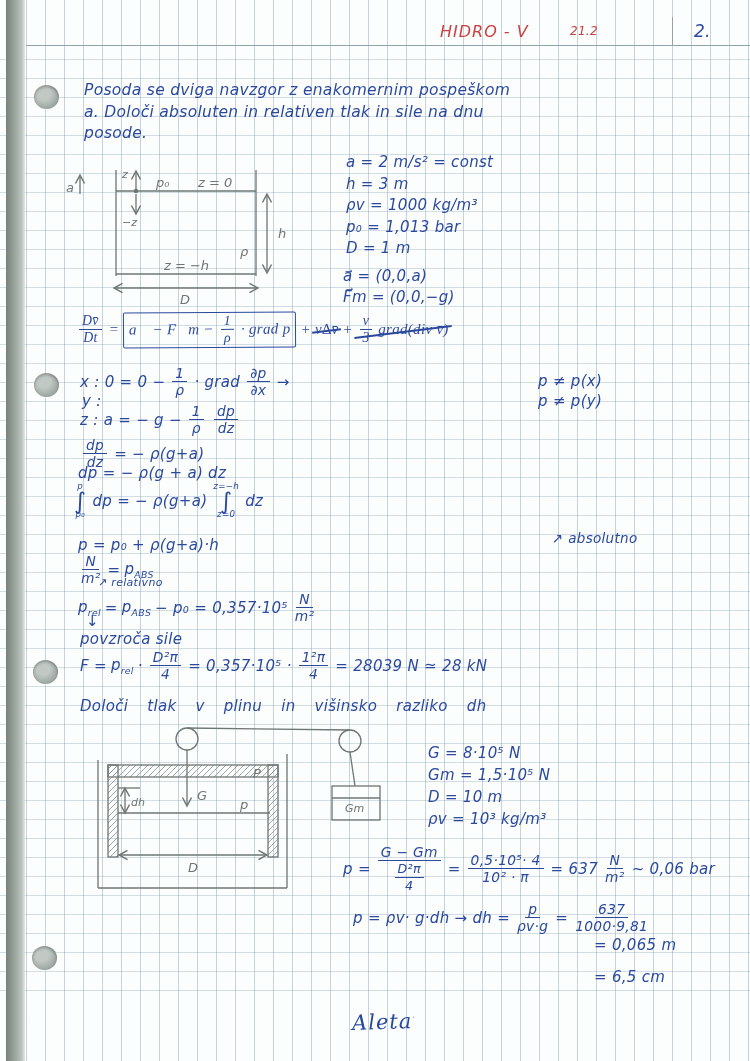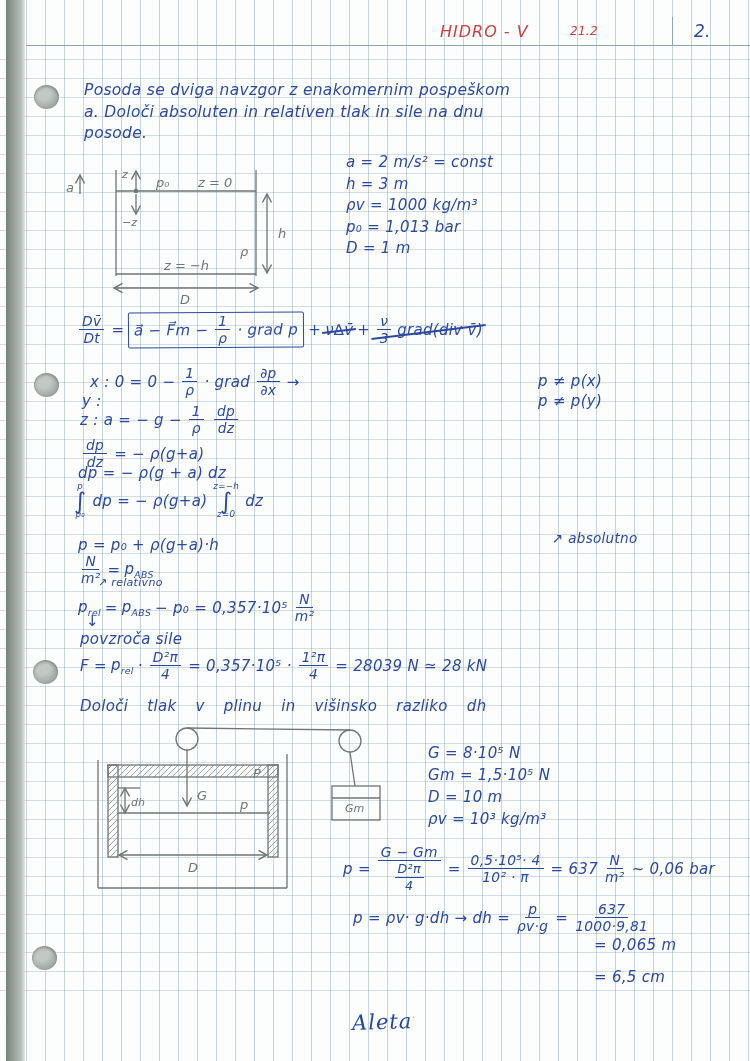--- a/index.html
+++ b/index.html
@@ -102,22 +102,26 @@
     <text x="120" y="140">D</text>
   </svg>
 
   <div class="hand multi" style="left:346px;top:152px;line-height:21.5px;">
     <div>a = 2 m/s² = const</div>
     <div>h = 3 m</div>
     <div>ρv = 1000 kg/m³</div>
     <div>p₀ = 1,013 bar</div>
     <div>D = 1 m</div>
   </div>
-
-  <div class="hand mline" style="left:76px;top:312px;">
+  <div class="hand multi" style="left:343px;top:266px;line-height:21px;">
+    <div>a⃗ = (0,0,a)</div>
+    <div>F⃗m = (0,0,−g)</div>
+  </div>
+
+  <div class="hand mline" style="left:76px;top:312px;font-family:Liberation Serif, serif;">
       <span class="frac">
         <span class="fn">
           <span>Dv̄</span>
         </span>
         <span class="fd">
           <span>Dt</span>
         </span>
       </span>
       <span>=</span>
       <span class="boxed">
@@ -143,21 +147,21 @@
             <span>ν</span>
           </span>
           <span class="fd">
             <span>3</span>
           </span>
         </span>
         <span>grad(div v̄)</span>
       </span>
     </div>
 
-  <div class="hand mline" style="left:80px;top:366px;margin-left:10px;">
+  <div class="hand mline" style="left:80px;top:366px;">
       <span>x :   0 = 0 −</span>
       <span class="frac">
         <span class="fn">
           <span>1</span>
         </span>
         <span class="fd">
           <span>ρ</span>
         </span>
       </span>
       <span>· grad</span>

